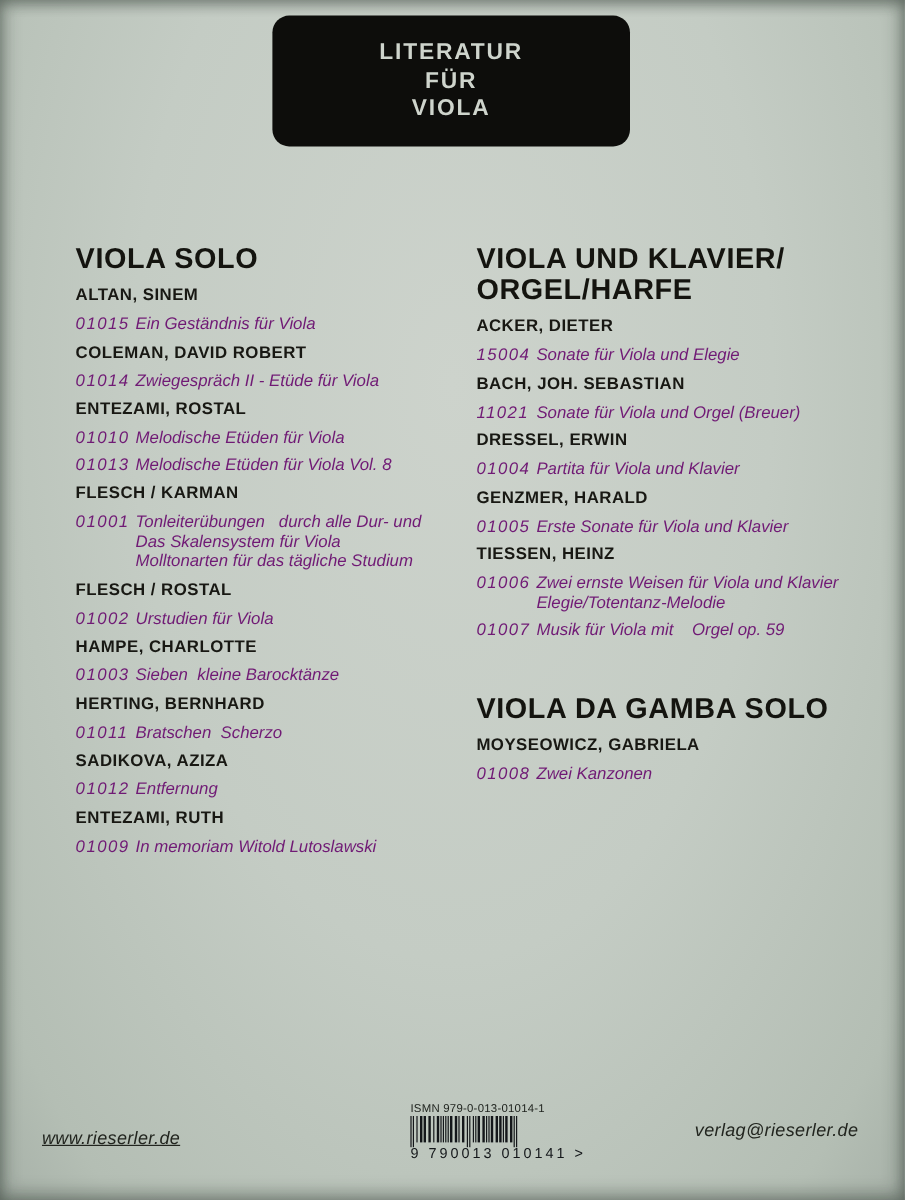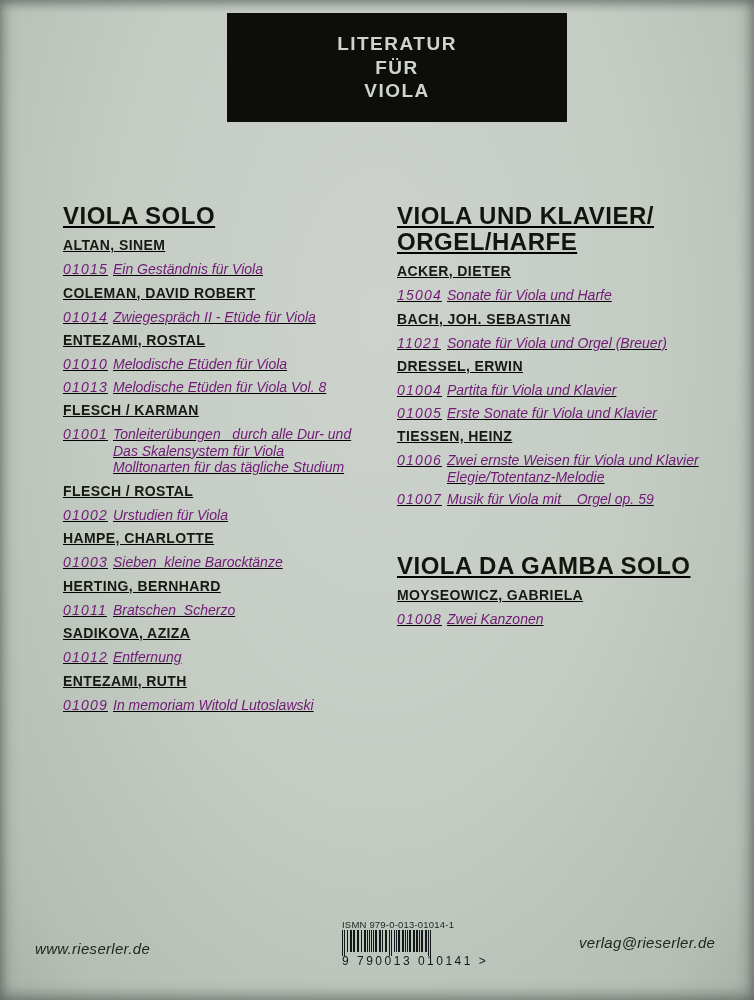--- a/index.html
+++ b/index.html
@@ -7,45 +7,45 @@
     width:754px;height:1000px;overflow:hidden;position:relative;
     font-family:"Liberation Sans","DejaVu Sans",sans-serif;
     background:radial-gradient(ellipse at 50% 32%, #cdd3cc 0%, #c4ccc4 50%, #b4beb4 88%, #a7b1a8 100%);
   }
   
   .vignette{position:absolute;inset:0;pointer-events:none;
     box-shadow:inset 0 4px 10px rgba(30,40,32,.28), inset 0 -6px 14px rgba(30,40,32,.22),
                inset 6px 0 14px rgba(30,40,32,.14), inset -6px 0 14px rgba(30,40,32,.18);}
 
   .title-box{
-    position:absolute;left:227px;top:13px;width:340px;height:109px;
+    position:absolute;left:227px;top:13px;width:298px;height:109px;
     background:#0d0d0b;color:#ced4cc;text-align:center;
     display:flex;flex-direction:column;justify-content:center;
-    font-weight:bold;font-size:19px;line-height:23.5px;letter-spacing:1.5px;
-  }
-
-  .col{position:absolute;top:203px;text-decoration:underline;}
+    font-weight:bold;font-size:19px;line-height:23.5px;letter-spacing:1.5px;border-radius:14px;
+  }
+
+  .col{position:absolute;top:203px;}
   .col-left{left:63px;width:320px;}
   .col-right{left:397px;width:335px;}
 
   .section-heading{
     font-weight:bold;font-size:24px;line-height:26px;letter-spacing:.5px;
     color:#14140f;margin:0 0 8px 0;
   }
   .section + .section{margin-top:45px;}
   .composer{
     font-weight:bold;font-size:14px;line-height:17px;letter-spacing:.4px;
     color:#181813;margin:7px 0 7px 0;
   }
   .work{display:flex;margin:0 0 6px 0;font-style:italic;font-size:14px;line-height:16.5px;color:#701a75;}
   .work-no{flex:0 0 50px;letter-spacing:1.2px;}
   .work-title div{white-space:nowrap;}
 
   .footer-link{position:absolute;font-style:italic;font-size:15px;color:#22251f;letter-spacing:.3px;}
-  .footer-web{left:35px;top:940px;}
+  .footer-web{left:35px;top:940px;text-decoration:underline;}
   .footer-mail{left:579px;top:934px;}
 
   .barcode-block{position:absolute;left:342px;top:919px;width:122px;}
   .ismn{font-size:9.5px;color:#1d211c;letter-spacing:.2px;white-space:nowrap;line-height:11px;}
   .bars{height:26px;display:flex;align-items:flex-start;margin-top:0;}
   .bars span{display:inline-block;background:#14171a;height:22px;}
   .bars span.tall{height:26px;}
   .bar-digits{font-size:12px;color:#14171a;letter-spacing:2.5px;line-height:12px;margin-top:-1px;white-space:nowrap;}
 </style>
 </head>
@@ -140,37 +140,38 @@
 <div class="col col-right" id="col-right">
     <div class="section">
       <div class="section-heading">
         <div>VIOLA UND KLAVIER/</div>
         <div>ORGEL/HARFE</div>
       </div>
       <div class="composer">ACKER, DIETER</div>
       <div class="work">
         <span class="work-no">15004</span>
         <span class="work-title">
-          <div>Sonate für Viola und Harfe</div>
+          <div>Sonate für Viola und Elegie</div>
         </span>
       </div>
       <div class="composer">BACH, JOH. SEBASTIAN</div>
       <div class="work">
         <span class="work-no">11021</span>
         <span class="work-title">
           <div>Sonate für Viola und Orgel (Breuer)</div>
         </span>
       </div>
       <div class="composer">DRESSEL, ERWIN</div>
       <div class="work">
         <span class="work-no">01004</span>
         <span class="work-title">
           <div>Partita für Viola und Klavier</div>
         </span>
       </div>
+      <div class="composer">GENZMER, HARALD</div>
       <div class="work">
         <span class="work-no">01005</span>
         <span class="work-title">
           <div>Erste Sonate für Viola und Klavier</div>
         </span>
       </div>
       <div class="composer">TIESSEN, HEINZ</div>
       <div class="work">
         <span class="work-no">01006</span>
         <span class="work-title">

